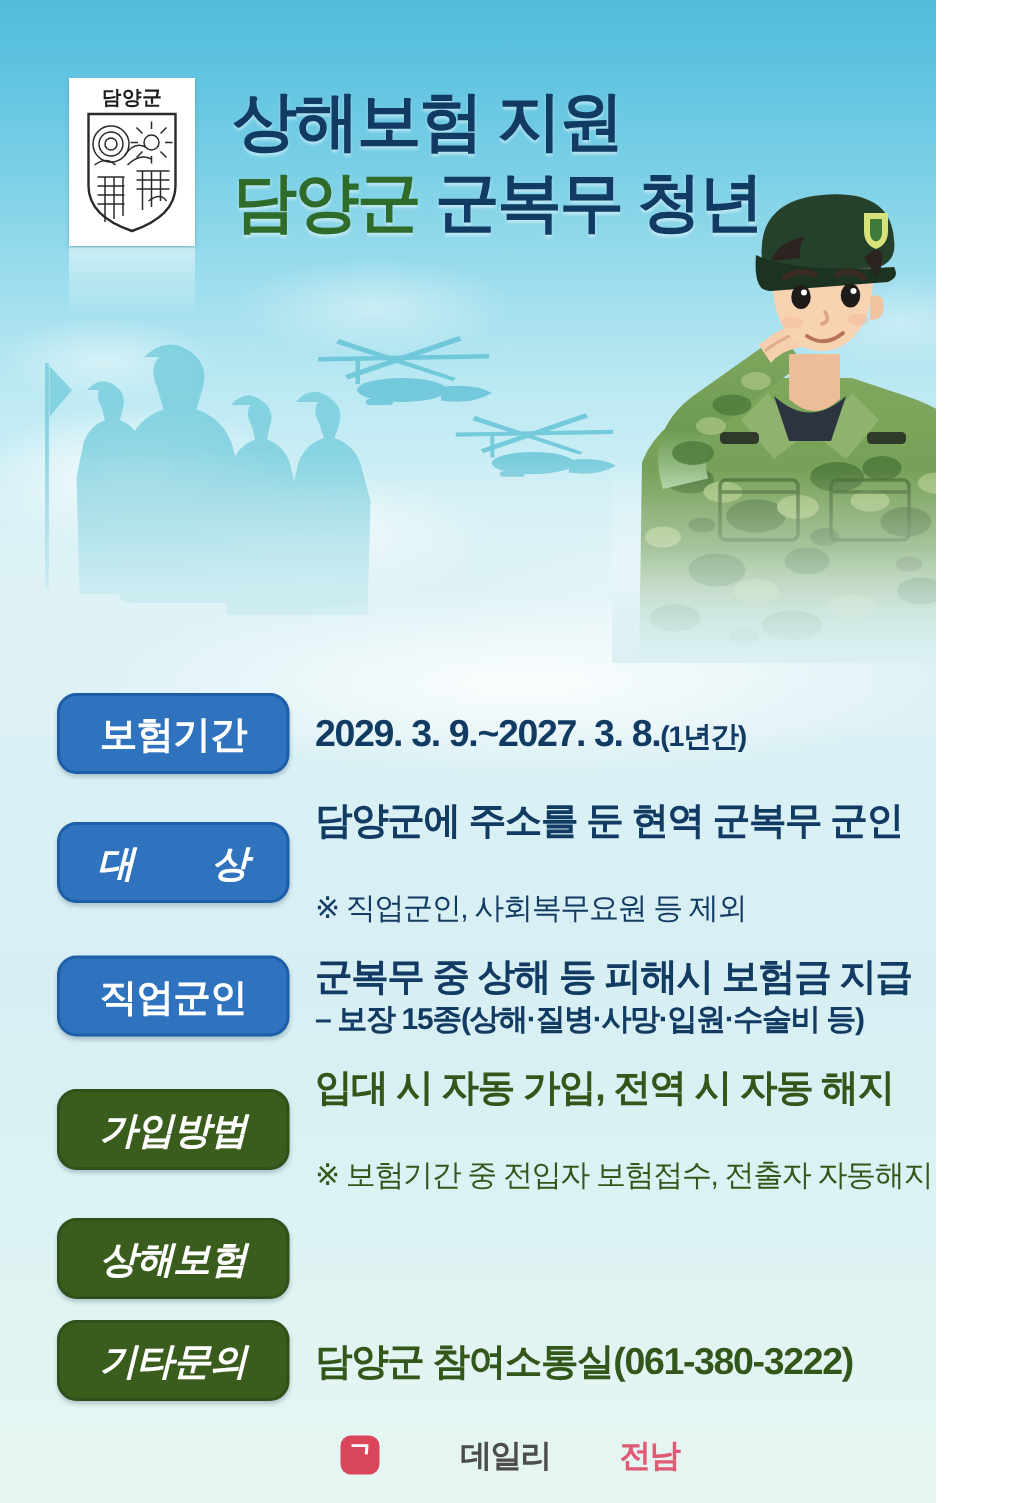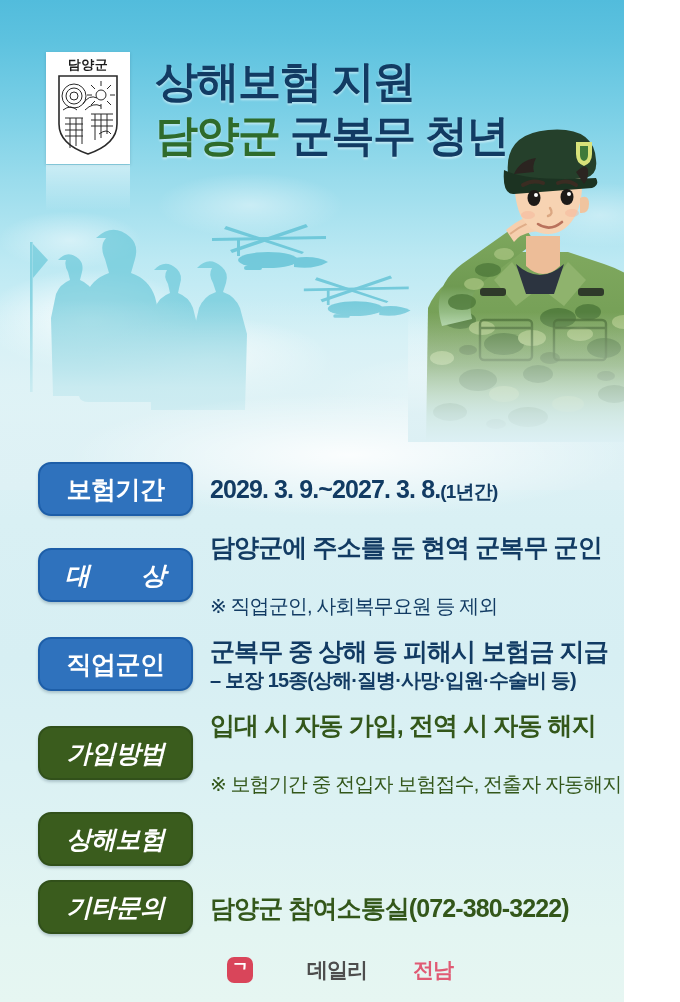--- a/index.html
+++ b/index.html
@@ -407,21 +407,21 @@
       </div>
     </div>
 
     <div class="row">
       <div class="badge green">상해보험</div>
     </div>
 
     <div class="row">
       <div class="badge green">기타문의</div>
       <div class="texts">
-        <div class="line1 c-green">담양군 참여소통실(072-380-3222)</div>
+        <div class="line1 c-green">담양군 참여소통실(061-380-3222)</div>
       </div>
     </div>
 
   </div>
 
   <div class="footer">
     <div class="footer-mark">ᄀ</div>
     <div class="footer-word"><span class="fw-dark">데일리</span><span class="fw-red">전남</span></div>
   </div>
 

